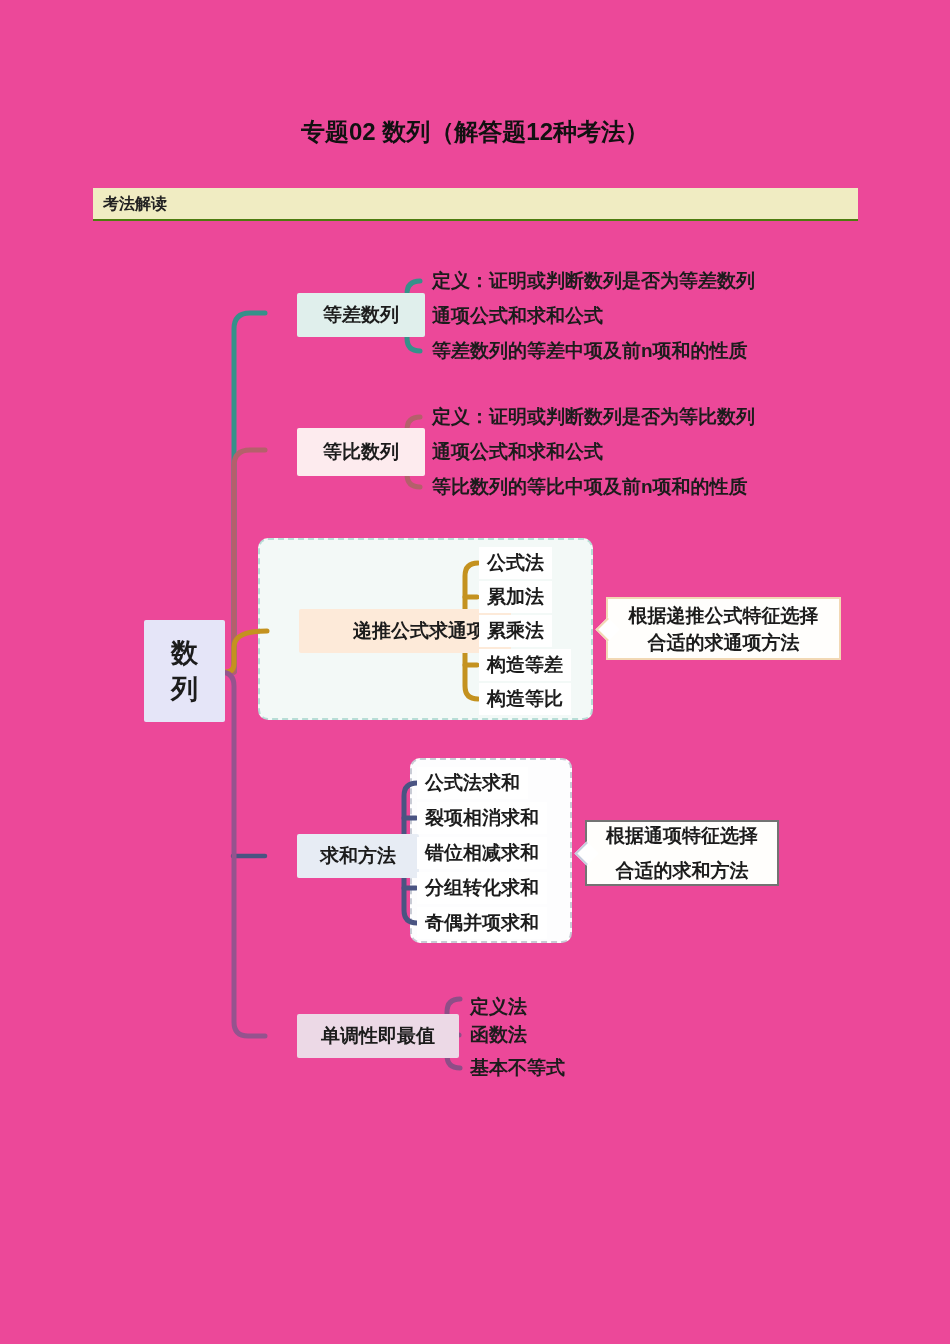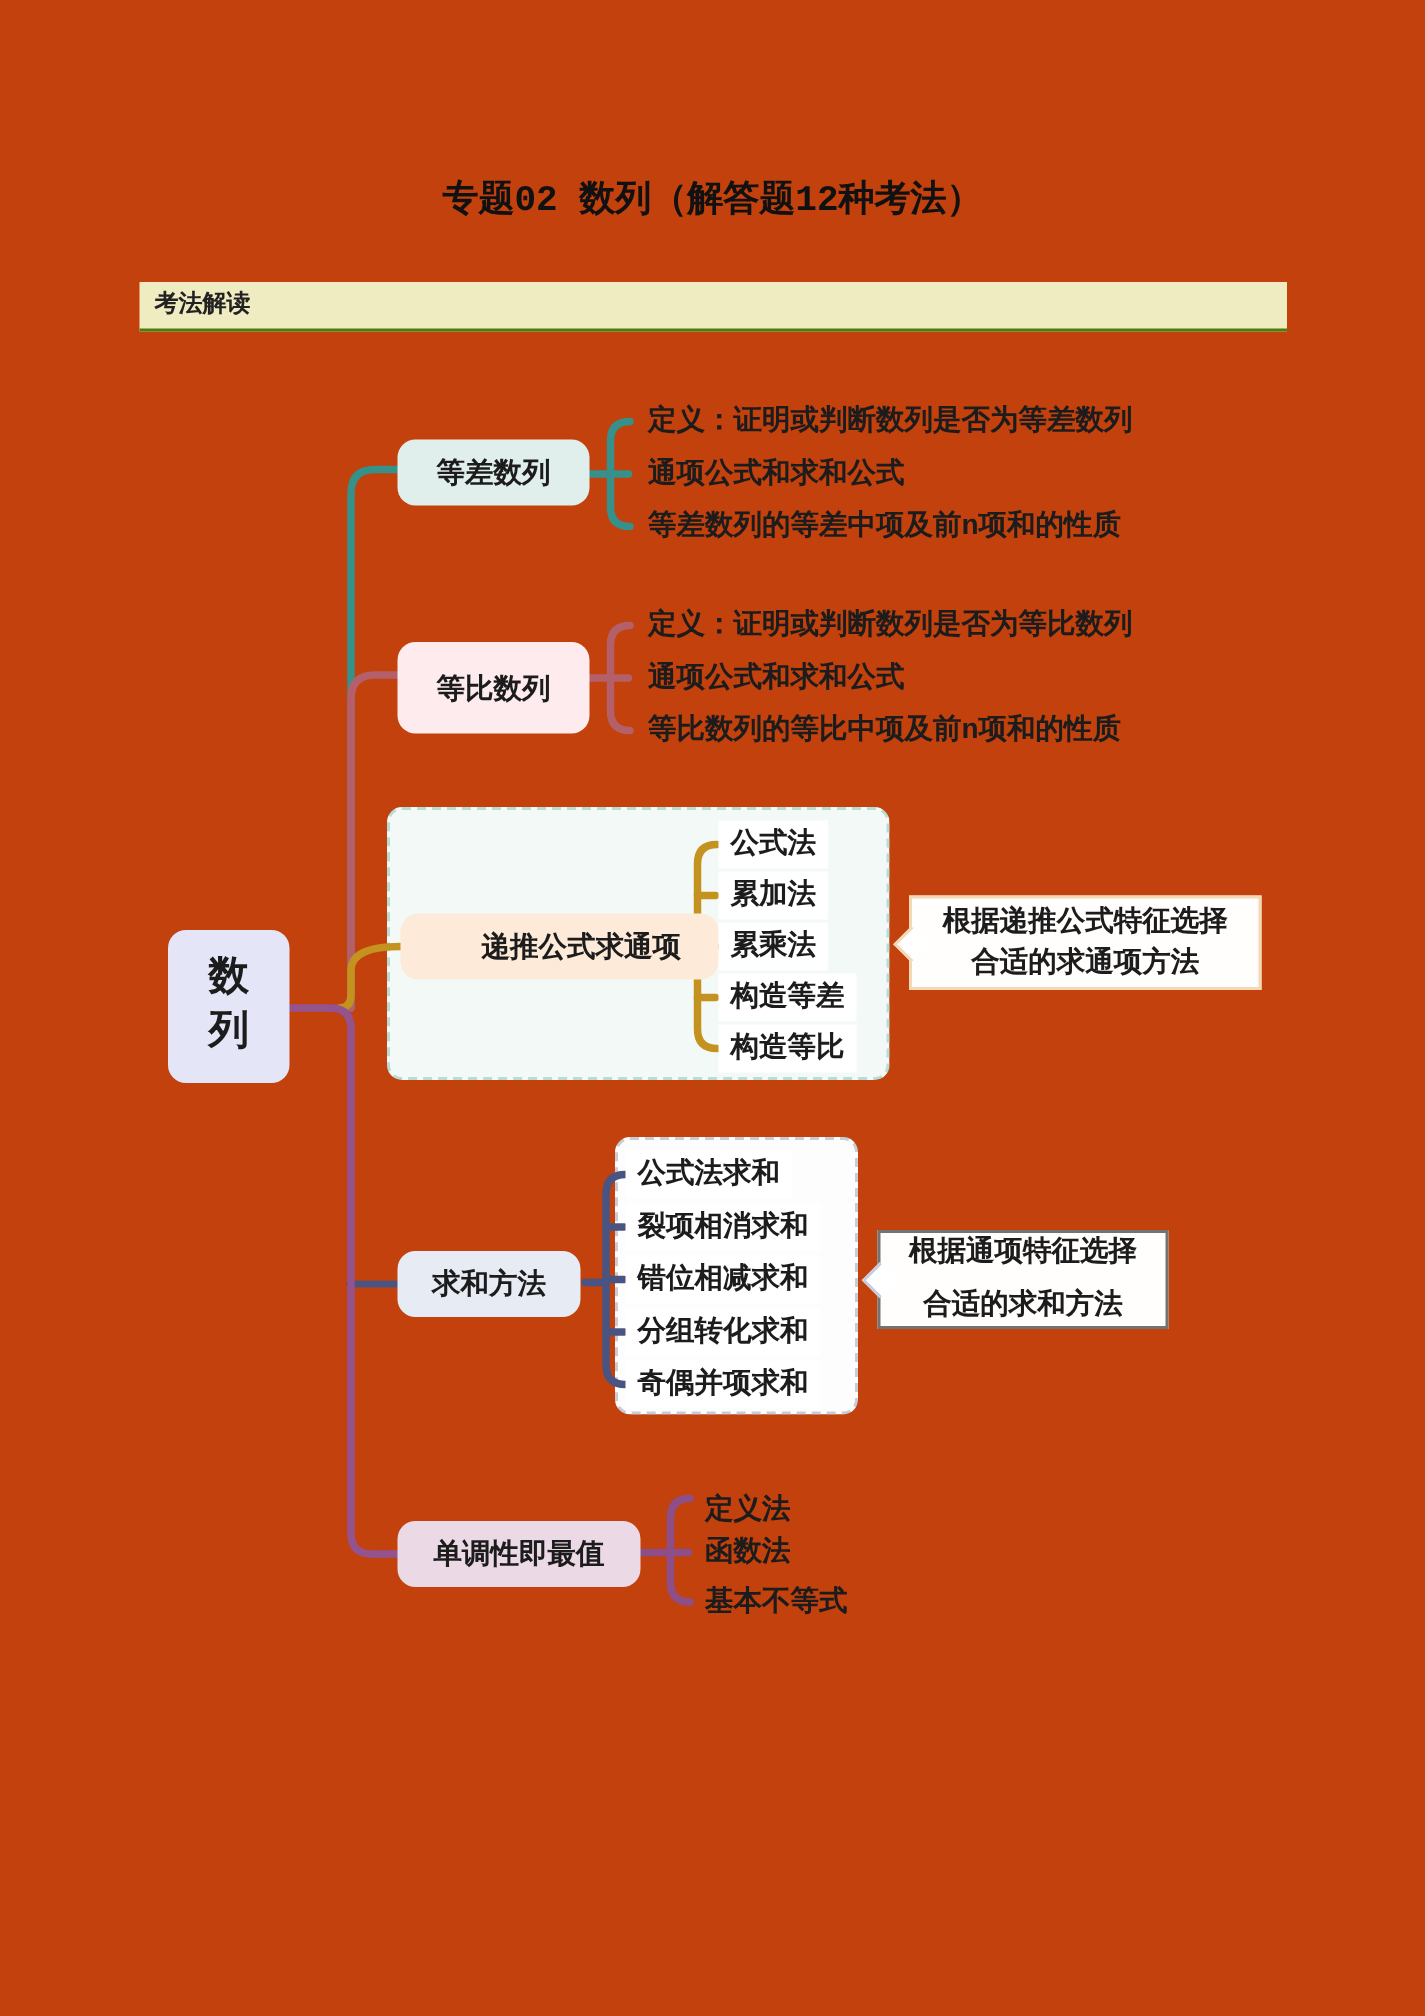--- a/index.html
+++ b/index.html
@@ -1,43 +1,43 @@
 <!DOCTYPE html>
 <html><head>
 <meta charset="utf-8">
 <style>
   html,body{margin:0;padding:0;background:#ffffff;}
   #page{
-    position:relative;width:950px;height:1344px;background:#c2410c;overflow:hidden;
-    font-family:Liberation Mono, monospace;color:#1c1c1c;font-weight:700;
+    position:relative;width:950px;height:1344px;background:#ec4899;overflow:hidden;
+    font-family:Liberation Sans, sans-serif;color:#1c1c1c;font-weight:700;
   }
   
   #title{
     position:absolute;top:116px;left:0;width:950px;text-align:center;
     font-size:24px;font-weight:700;color:#111;
   }
   #banner{
     position:absolute;top:188px;left:93px;width:765px;height:33px;
     background:#f0ecc2;border-bottom:2px solid #4d7c0f;box-sizing:border-box;
     font-size:16px;line-height:31px;padding-left:10px;color:#222;
   }
   
   .dashed-box{position:absolute;z-index:1;border-radius:10px;box-sizing:border-box;}
   #dash-recursive{left:258px;top:538px;width:335px;height:182px;border:2px dashed #b7ddd6;background:#f3f9f7;}
   #dash-sum{left:410px;top:758px;width:162px;height:185px;border:2px dashed #c9cbd5;background:#fdfdfe;}
   #wires{position:absolute;left:0;top:0;z-index:2;}
   
   .node{
     position:absolute;z-index:3;display:flex;align-items:center;justify-content:center;
-    font-size:19px;border-radius:12px;white-space:nowrap;
+    font-size:19px;border-radius:2px;white-space:nowrap;margin-left:32px;
   }
   #root-node{left:112px;top:620px;width:81px;height:102px;background:#e5e5f8;
     flex-direction:column;font-size:27px;line-height:36px;}
   #node-arith{left:265px;top:293px;width:128px;height:44px;background:#e0efec;}
-  #node-geom {left:265px;top:428px;width:128px;height:61px;background:#fdebee;}
+  #node-geom {left:265px;top:428px;width:128px;height:48px;background:#fdebee;}
   #node-recur{left:267px;top:609px;width:183px;height:44px;background:#fdead9;padding-left:29px;}
   #node-sum  {left:265px;top:834px;width:122px;height:44px;background:#e7ecf4;}
   #node-mono {left:265px;top:1014px;width:162px;height:44px;background:#ecd9e6;}
   
   .leaf{
     position:absolute;z-index:3;height:30px;line-height:30px;font-size:19px;
     white-space:nowrap;color:#1c1c1c;
   }
   .pill{background:#ffffff;padding:1px 8px;height:30px;line-height:30px;}
   

